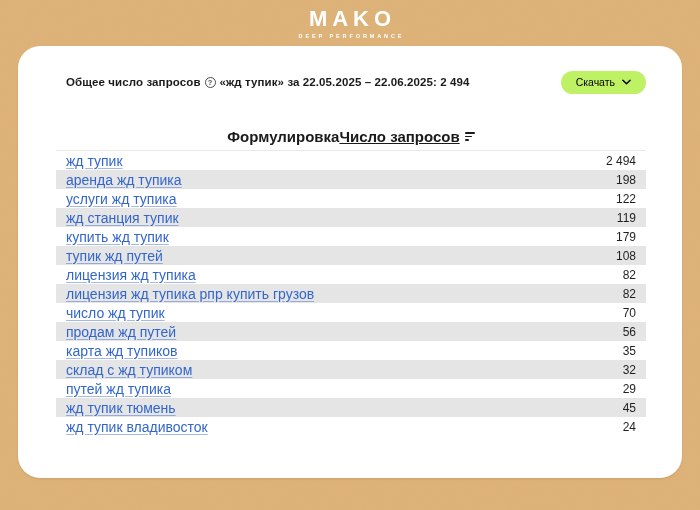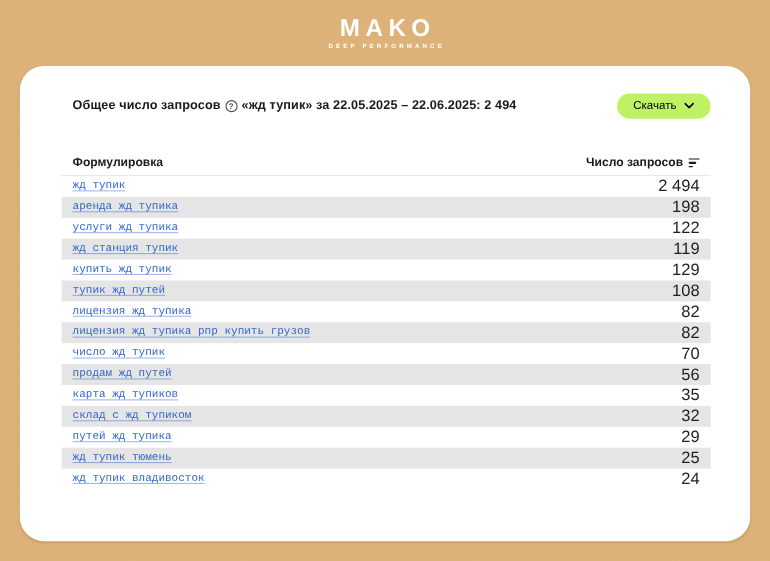--- a/index.html
+++ b/index.html
@@ -10,21 +10,21 @@
     background: #deb278;
     overflow: hidden;
   }
   .noise-layer {
     position: absolute; inset: 0; width: 100%; height: 100%;
     opacity: .35; pointer-events: none; z-index: 0;
   }
   
   .site-header {
     position: relative; z-index: 1;
-    height: 60px;
+    height: 46px;
     display: flex; align-items: center; justify-content: center;
   }
   .logo { text-align: center; color: #ffffff; user-select: none; }
   .logo-title {
     font-size: 22px; font-weight: 800; letter-spacing: 5px;
     line-height: 22px; margin-left: 5px; 
   }
   .logo-subtitle {
     font-size: 5.5px; font-weight: 700; letter-spacing: 2.9px;
     margin-top: 3px; margin-left: 3px;
@@ -61,44 +61,43 @@
     display: inline-flex; align-items: center; justify-content: center; gap: 7px;
     height: 23px; padding: 0 15px;
     background: #bef264; border: none; border-radius: 12px;
     font-family: inherit; font-size: 10.5px; font-weight: 500; color: #000;
     cursor: pointer; flex: none;
   }
   .chevron-down-icon { display: inline-block; width: 9px; height: 6px; }
   
   .qtable { margin-top: 34px; width: 590px; }
   .thead {
-    display: flex; align-items: center; justify-content: space-between;
+    display: flex; align-items: center; justify-content: center;
     padding: 0 10px 5px 10px;
     border-bottom: 1px solid #e8e8e8;
-    font-size: 11px; font-weight: 700; color: #1a1a1a;
-  }
-  .count-head { display: inline-flex; align-items: center; gap: 5px; cursor: pointer; }
+    font-size: 15px; font-weight: 700; color: #1a1a1a;
+  }
+  .count-head { display: inline-flex; align-items: center; gap: 5px; cursor: pointer; text-decoration: underline; }
   .sort-icon { display: inline-flex; flex-direction: column; gap: 2px; }
   .sort-icon i { display: block; height: 1.5px; background: #1a1a1a; border-radius: 1px; }
   .sort-icon i:nth-child(1) { width: 10px; }
   .sort-icon i:nth-child(2) { width: 7px; }
   .sort-icon i:nth-child(3) { width: 4px; }
   .trow {
     display: flex; align-items: center; justify-content: space-between;
     height: 19px; padding: 0 10px;
   }
   .trow.even { background: #e5e5e5; }
   .phrase {
-    font-size: 10px; color: #3366cc; text-decoration: underline;
+    font-size: 14px; color: #3366cc; text-decoration: underline;
     text-decoration-color: rgba(51,102,204,.45);
     text-underline-offset: 2px;
     white-space: nowrap;
-    font-family: Liberation Mono, monospace;
-  }
-  .count { font-size: 15px; color: #1f1f1f; white-space: nowrap; }
+  }
+  .count { font-size: 12px; color: #1f1f1f; white-space: nowrap; }
 </style>
 </head>
 <body>
 
 <svg class="noise-layer" xmlns="http://www.w3.org/2000/svg">
   <filter id="grain">
     <feTurbulence type="fractalNoise" baseFrequency="0.9" numOctaves="2" stitchTiles="stitch"></feTurbulence>
     <feColorMatrix type="matrix" values="0 0 0 0 0.55  0 0 0 0 0.45  0 0 0 0 0.30  0 0 0 0.14 0"></feColorMatrix>
   </filter>
   <rect width="100%" height="100%" filter="url(#grain)"></rect>
@@ -154,21 +153,21 @@
     <span class="count">122</span>
   </div>
 
   <div class="trow even">
     <a href="#" class="phrase">жд станция тупик</a>
     <span class="count">119</span>
   </div>
 
   <div class="trow">
     <a href="#" class="phrase">купить жд тупик</a>
-    <span class="count">129</span>
+    <span class="count">179</span>
   </div>
 
   <div class="trow even">
     <a href="#" class="phrase">тупик жд путей</a>
     <span class="count">108</span>
   </div>
 
   <div class="trow">
     <a href="#" class="phrase">лицензия жд тупика</a>
     <span class="count">82</span>
@@ -199,21 +198,21 @@
     <span class="count">32</span>
   </div>
 
   <div class="trow">
     <a href="#" class="phrase">путей жд тупика</a>
     <span class="count">29</span>
   </div>
 
   <div class="trow even">
     <a href="#" class="phrase">жд тупик тюмень</a>
-    <span class="count">25</span>
+    <span class="count">45</span>
   </div>
 
   <div class="trow">
     <a href="#" class="phrase">жд тупик владивосток</a>
     <span class="count">24</span>
   </div>
 
 </div>
   </div>
 </main>

